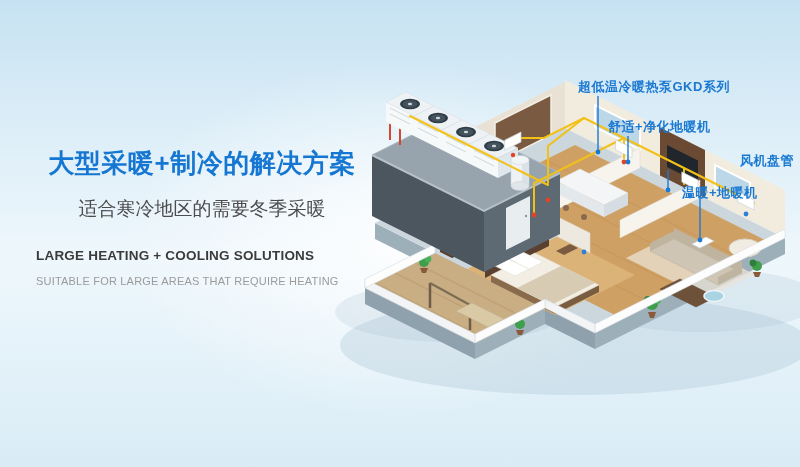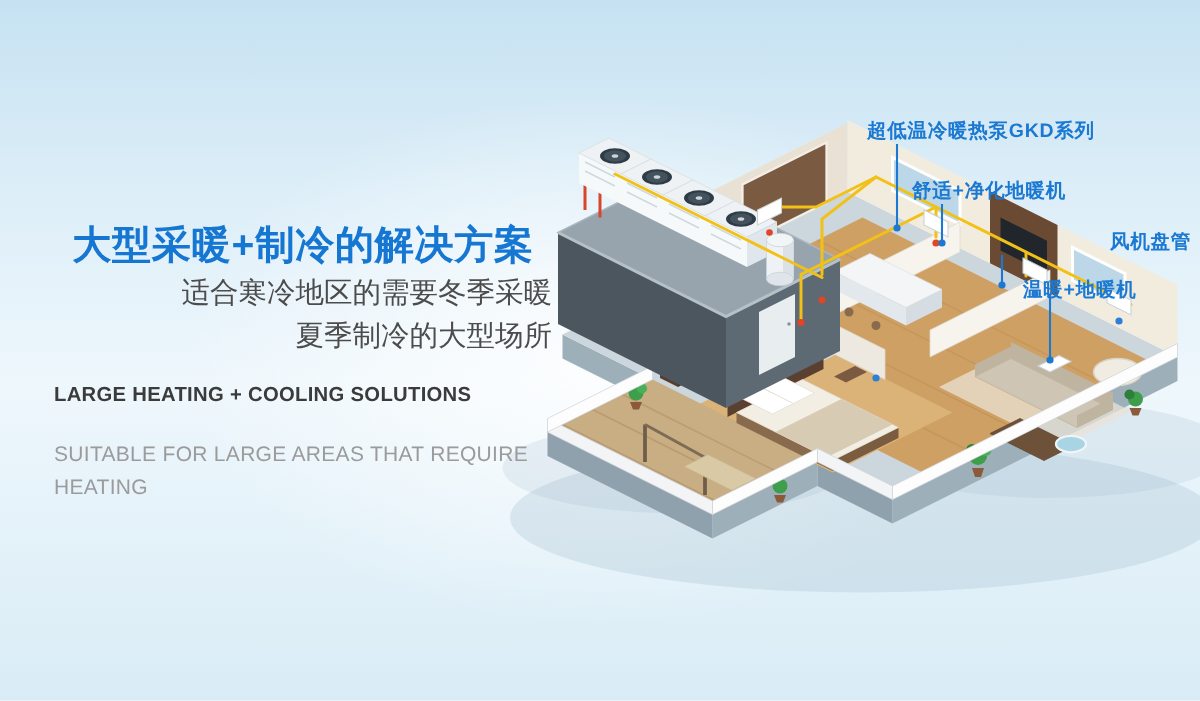--- a/index.html
+++ b/index.html
@@ -11,23 +11,23 @@
   .glow{
     position:absolute;left:120px;top:60px;width:560px;height:360px;border-radius:50%;
     background:radial-gradient(ellipse at center,rgba(255,255,255,.85) 0%,rgba(255,255,255,0) 70%);
     pointer-events:none;
   }
   .intro{position:absolute;left:36px;top:146px;width:332px;}
   .intro .title{
     font-size:26px;font-weight:bold;color:#1677d2;text-align:center;
     letter-spacing:.5px;white-space:nowrap;font-family:Liberation Mono, monospace;
   }
-  .intro .sub{font-size:19px;color:#4c4c4c;text-align:right;line-height:1.55;}
-  .intro .en-title{margin-top:15px;font-size:13.5px;font-weight:bold;color:#3b3b3b;letter-spacing:.2px;white-space:nowrap;}
-  .intro .en-sub{margin-top:22px;font-size:14px;color:#9b9b9b;line-height:1.55;letter-spacing:.2px;}
+  .intro .sub{margin-top:13px;font-size:19px;color:#4c4c4c;text-align:center;line-height:1.55;}
+  .intro .en-title{margin-top:25px;font-size:13.5px;font-weight:bold;color:#3b3b3b;letter-spacing:.2px;white-space:nowrap;}
+  .intro .en-sub{margin-top:10px;font-size:11px;color:#9b9b9b;line-height:1.55;letter-spacing:.2px;}
   .scene{position:absolute;left:0;top:0;width:800px;height:467px;}
   .callout{
     position:absolute;font-size:13px;font-weight:600;color:#1b79d2;
     letter-spacing:.5px;white-space:nowrap;
   }
   .c1{left:578px;top:78px;}
   .c2{left:608px;top:118px;}
   .c3{left:692px;top:152px;margin-left:48px;}
   .c4{left:682px;top:184px;}
 </style>
@@ -251,21 +251,20 @@
         <circle cx="668" cy="190" r="2.4" fill="#1b79d2" stroke="none"></circle>
       <line x1="700" y1="196" x2="700" y2="240"></line>
         <circle cx="700" cy="240" r="2.4" fill="#1b79d2" stroke="none"></circle>
     </g>
   </svg>
 
   <div class="intro">
     <div class="title">大型采暖+制冷的解决方案</div>
     <div class="sub">
       <div>适合寒冷地区的需要冬季采暖</div>
-      <div>夏季制冷的大型场所</div>
     </div>
     <div class="en-title">LARGE HEATING + COOLING SOLUTIONS</div>
     <div class="en-sub">
       <div>SUITABLE FOR LARGE AREAS THAT REQUIRE HEATING</div>
     </div>
   </div>
 
   <div class="callout c1">超低温冷暖热泵GKD系列</div>
   <div class="callout c2">舒适+净化地暖机</div>
   <div class="callout c3">风机盘管</div>

